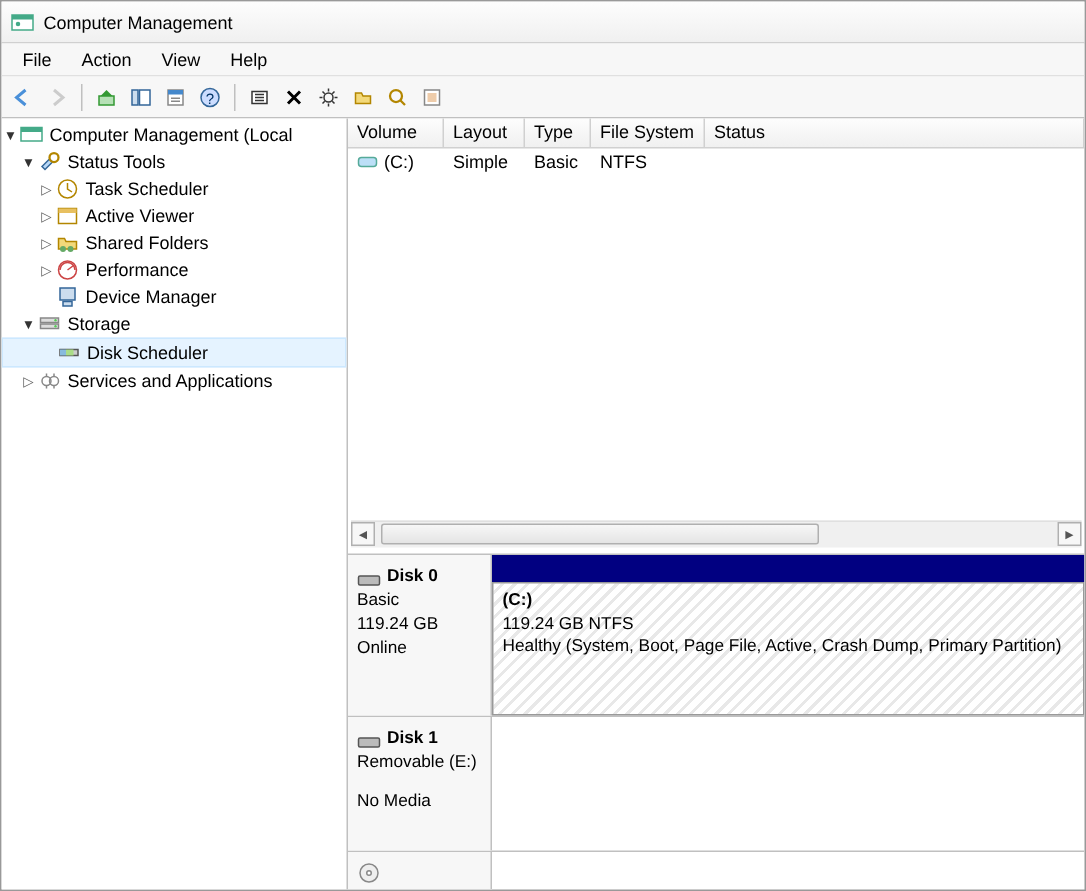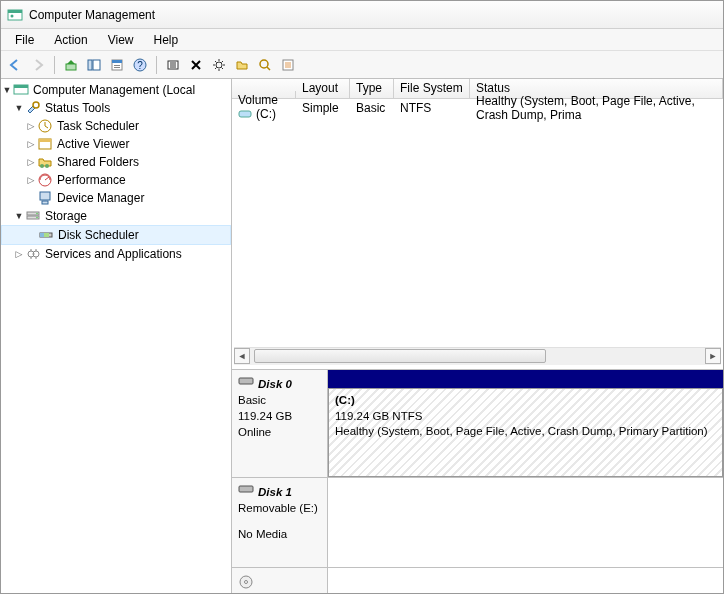--- a/index.html
+++ b/index.html
@@ -95,21 +95,21 @@
     border-right: 1px solid #d0d0d0;
     padding: 2px 6px;
     font-size: 12px;
   }
   .vol-row {
     display: flex;
     height: 18px;
     align-items: center;
   }
   .vol-row .col { padding: 0 6px; display:flex; align-items:center; gap:4px; }
-  .col-volume { width: 64px; margin-top: 12px; }
+  .col-volume { width: 64px; }
   .col-layout { width: 54px; }
   .col-type { width: 44px; }
   .col-fs { width: 76px; }
   .col-status { flex: 1; }
   .hscroll-area {
     height: 18px;
     border-top: 1px solid #e0e0e0;
     background: #f0f0f0;
     position: relative;
     margin: 0 2px 4px 2px;
@@ -136,21 +136,21 @@
     min-height: 96px;
   }
   .disk-label {
     width: 96px;
     padding: 6px;
     border-right: 1px solid #c0c0c0;
     background: #f7f7f7;
     font-size: 11.5px;
     line-height: 1.4;
   }
-  .disk-label .dname { font-weight: bold; display:flex; align-items:flex-start; gap:4px;font-style:italic;}
+  .disk-label .dname { font-weight: bold; display:flex; align-items:flex-end; gap:4px;}
   .disk-vols { flex: 1; display: flex; flex-direction: column; }
   .disk-vols .header-strip { height: 18px; background: #010081; }
   .vol-box {
     flex:1;
     background: repeating-linear-gradient( -45deg, #fff, #fff 4px, #e8e8e8 4px, #e8e8e8 6px);
     border: 1px solid #999;
     margin: 0;
     padding: 4px 6px;
     font-size: 11.5px;
     line-height: 1.35;
@@ -400,21 +400,20 @@
           <span>
               <svg width="14" height="10">
                 <rect x="1" y="2" width="12" height="6" rx="2" fill="#bcdff7" stroke="#5a9"></rect>
               </svg>
             </span>
           <span>(C:)</span>
         </div>
         <div class="col col-layout">Simple</div>
         <div class="col col-type">Basic</div>
         <div class="col col-fs">NTFS</div>
-        <div class="col col-status">Healthy (System, Boot, Page File, Active, Crash Dump, Prima</div>
       </div>
       <div class="spacer"></div>
       <div class="hscroll-area">
         <div class="hscroll-arrow" style="left:0">◄</div>
         <div class="hscroll-thumb"></div>
         <div class="hscroll-arrow" style="right:0">►</div>
       </div>
     </div>
 
     <div class="graphical">

